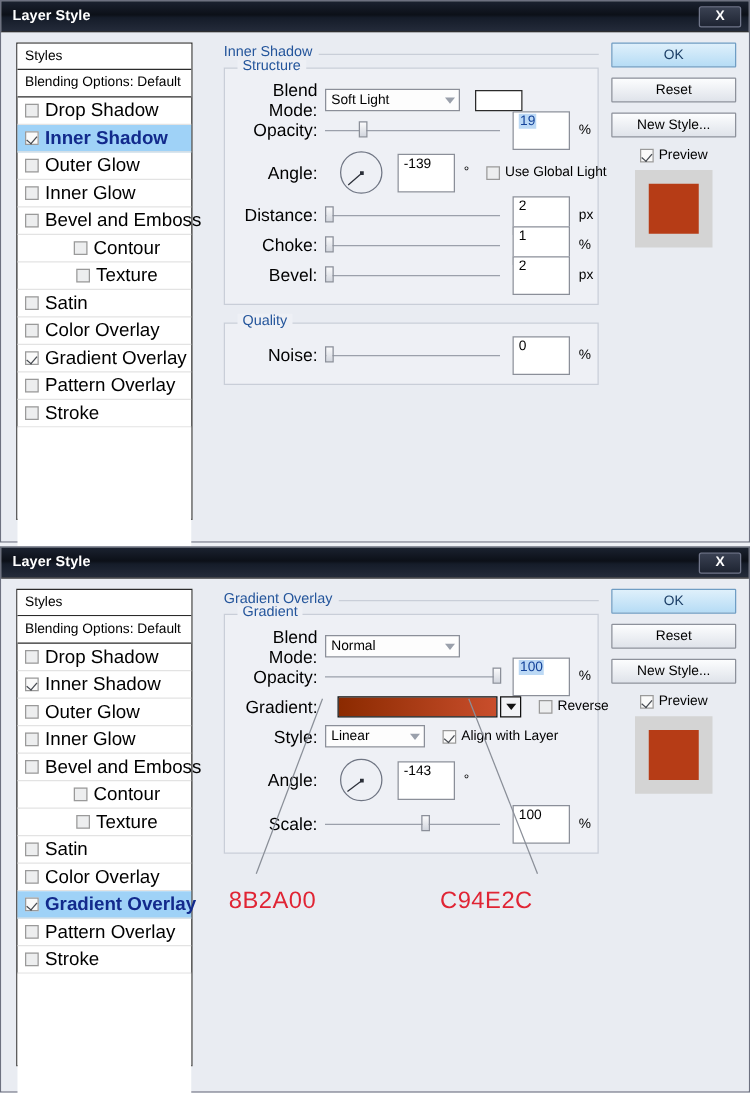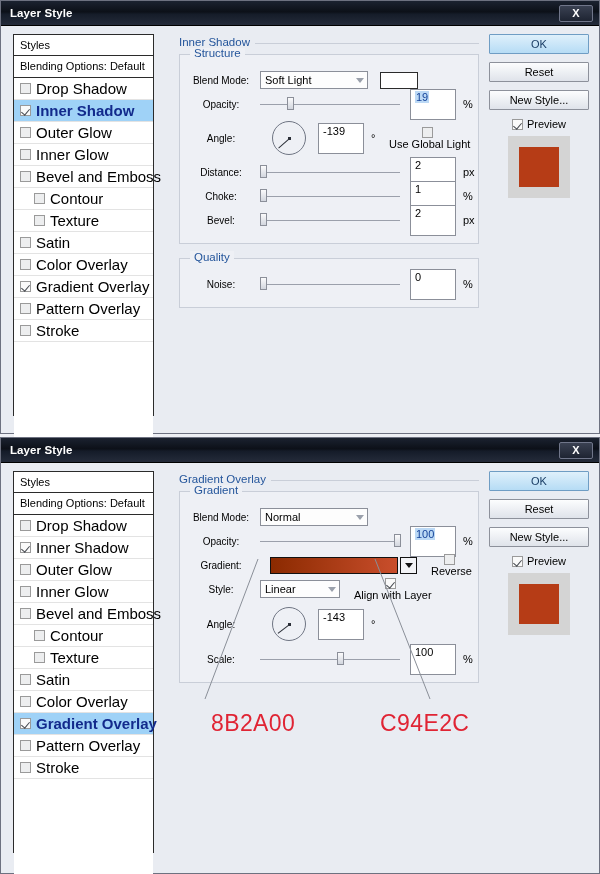--- a/index.html
+++ b/index.html
@@ -89,21 +89,21 @@
   }
   .style-row {
     height: 22px;
     display: flex;
     align-items: center;
     padding-left: 6px;
     border-bottom: 1px solid #e3e3e3;
     font-size: 15px;
     white-space: nowrap;
   }
-  .style-row.indent { padding-left: 20px; }
+  .style-row.indent { padding-left: 20px; justify-content: center; }
   .style-row.selected {
     background: #9fd2f7;
     color: #122a8c;
     font-weight: bold;
   }
   .cb {
     width: 11px; height: 11px;
     border: 1px solid #9a9a9a;
     background: #edeeef;
     margin-right: 5px;
@@ -164,23 +164,23 @@
   }
 
   .row {
     display: flex;
     align-items: center;
     height: 22px;
     margin-bottom: 2px;
   }
   .lbl {
     width: 72px;
-    text-align: center;
+    text-align: right;
     padding-right: 6px;
-    font-size: 10px;
+    font-size: 14px;
     flex: 0 0 auto;
   }
 
   .select {
     height: 18px;
     border: 1px solid #8b8f99;
     background: #fdfdfd;
     display: flex;
     align-items: center;
     padding-left: 4px;
@@ -277,21 +277,20 @@
     background: #2b2f38;
     margin: -1.5px 0 0 -1.5px;
   }
 
   .check-inline {
     display: flex;
     align-items: center;
     margin-left: 10px;
     font-size: 11px;
     white-space: nowrap;
-    flex-direction: column;
   }
   .check-inline .cb { margin-right: 4px; }
 
   .contour-thumb {
     width: 40px; height: 28px;
     border: 1px solid #2b2b2b;
     background: #f1f1f1;
     margin-left: 12px;
     position: relative;
     overflow: hidden;
@@ -378,24 +377,23 @@
   
   .annotation-layer {
     position: absolute;
     left: 0; top: 0;
     width: 600px; height: 437px;
     pointer-events: none;
   }
   .hexlabel {
     position: absolute;
     color: #e02434;
-    font-size: 23px;
+    font-size: 19px;
     letter-spacing: .4px;
     font-family: "Liberation Sans", sans-serif;
-    margin-left: 28px;
   }
   #hex-left { left: 183px; top: 710px; }
   #hex-right { left: 352px; top: 710px; }
 </style>
 </head>
 <body>
 
 <div class="dialog" id="dialog-inner-shadow">
 
   <div class="titlebar">

